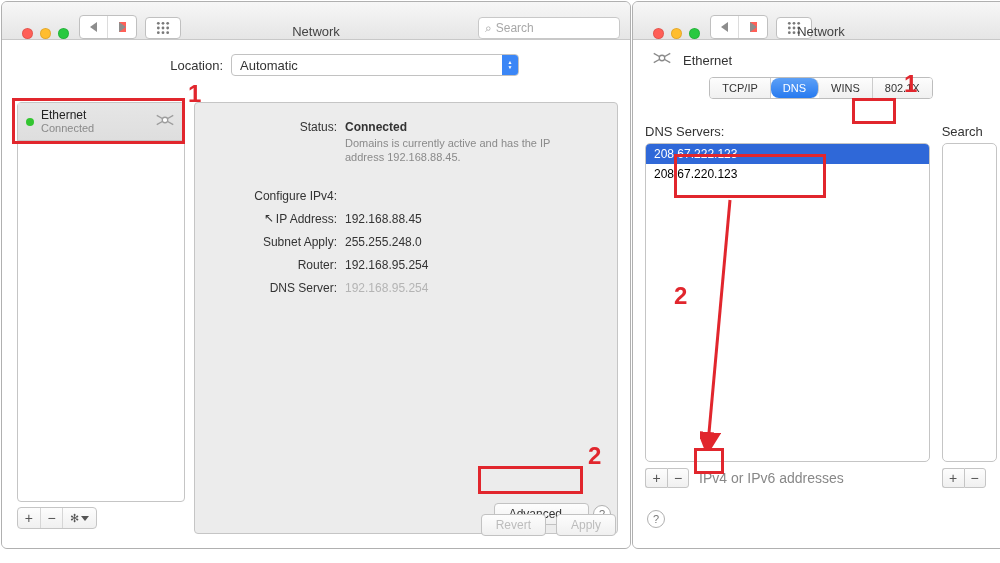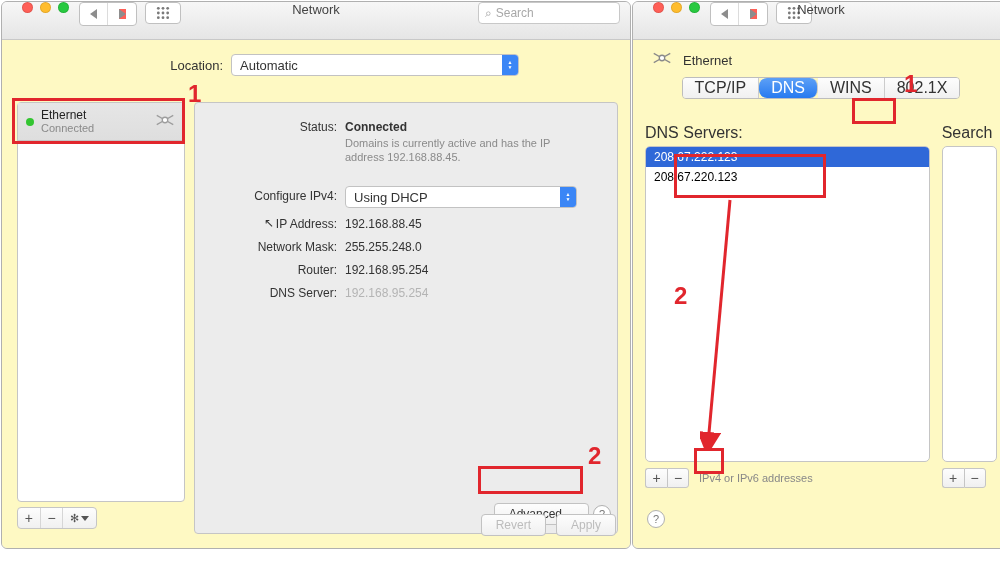--- a/index.html
+++ b/index.html
@@ -1,28 +1,28 @@
 <!DOCTYPE html>
 <html><head>
 <meta charset="utf-8">
 <style>
   * { box-sizing: border-box; margin: 0; padding: 0; font-family: -apple-system, "Helvetica Neue", Arial, sans-serif; }
   body { width: 1000px; height: 563px; background: #fff; position: relative; overflow: hidden; }
   .win { position: absolute; background: #ececec; border: 1px solid #b0b0b0; border-radius: 6px; overflow: hidden; }
-  .titlebar { height: 38px; display: flex; align-items: flex-start; padding: 0 20px; background: linear-gradient(#f7f7f7,#e5e5e5); border-bottom:1px solid #c8c8c8; position: relative;}
+  .titlebar { height: 38px; display: flex; align-items: flex-end; padding: 0 20px; background: linear-gradient(#f7f7f7,#e5e5e5); border-bottom:1px solid #c8c8c8; position: relative;}
   .traffic { display:flex; gap:7px; }
   .dot { width:11px; height:11px; border-radius:50%; border:0.5px solid rgba(0,0,0,.1);}
   .r{background:#ff5f57}.y{background:#ffbd2e}.g{background:#28c940}
   .tb-nav { display:flex; margin-left:10px; border:1px solid #c0c0c0; border-radius:4px; overflow:hidden; background:#fff;}
   .tb-nav div{width:28px;height:22px;display:flex;align-items:center;justify-content:center;color:#6f6f6f;font-size:12px;border-right:1px solid #dcdcdc;}
   .tb-nav div:last-child{border-right:none}
   .tb-apps { margin-left:8px; width:36px;height:22px;border:1px solid #c0c0c0;border-radius:4px;background:#fff;display:flex;align-items:center;justify-content:center;}
   .tb-title{position:absolute;left:50%;transform:translateX(-50%);font-size:13px;color:#444;}
   .search-box{position:absolute;right:10px;width:142px;height:22px;border:1px solid #c8c8c8;border-radius:4px;background:#fff;display:flex;align-items:center;padding:0 6px;color:#a8a8a8;font-size:12px;gap:4px;}
-  .body { position:absolute; inset:38px 0 0 0; background:#fef9c3; }
+  .body { position:absolute; inset:38px 0 0 0; background:#ffffff; }
   
   .loc-row{display:flex;align-items:center;justify-content:flex-start;padding:14px 0 18px 0;gap:8px;}
   .loc-row .lbl{width:221px;text-align:right;font-size:13px;color:#333;}
   .mac-select{display:flex;align-items:center;height:22px;border:1px solid #c2c2c2;border-radius:4px;background:#fff;padding:0 0 0 8px;font-size:13px;color:#333;position:relative;}
   .sel-arrows{width:16px;align-self:stretch;background:#3b86f6;border-radius:0 3px 3px 0;display:flex;flex-direction:column;align-items:center;justify-content:center;gap:0;color:#fff;font-size:5px;line-height:5px;}
   .panel{background:#fff;border:1px solid #c5c5c5;border-radius:4px;}
   .sidebar{position:absolute;left:15px;top:62px;width:168px;height:400px;}
   .sb-item{height:38px;display:flex;align-items:center;padding:0 8px;gap:7px;background:linear-gradient(#e6e6e6,#dedede);border-bottom:1px solid #c5c5c5;}
   .sb-dot{width:8px;height:8px;border-radius:50%;background:#33c531;}
   .sb-texts{display:flex;flex-direction:column;line-height:13px;}
@@ -41,35 +41,35 @@
   .ipv4-sel{width:232px;}
   .adv-btn{position:absolute;right:28px;bottom:8px;}
   .mac-btn{display:inline-flex;align-items:center;justify-content:center;height:22px;padding:0 14px;font-size:12px;border:1px solid #c2c2c2;border-radius:4px;background:linear-gradient(#fdfdfd,#f0f0f0);color:#333;}
   .helpq{position:absolute;right:6px;bottom:10px;width:18px;height:18px;border:1px solid #b0b0b0;border-radius:50%;display:flex;align-items:center;justify-content:center;font-size:11px;color:#787878;background:#fff;}
   .footer-btns{position:absolute;right:14px;bottom:12px;display:flex;gap:10px;margin-top:47px;}
   
   .eth-head{display:flex;align-items:center;gap:10px;padding:10px 16px 6px 18px;}
   .eth-head .ic{font-size:18px;color:#888;}
   .eth-head .t{font-size:13px;color:#333;}
   .tabs{display:flex;border:1px solid #bdbdbd;border-radius:4px;overflow:hidden;height:22px;}
-  .tabs .tab{padding:0 12px;display:flex;align-items:center;font-size:16px;color:#333;border-right:1px solid #ccc;background:linear-gradient(#fdfdfd,#f0f0f0);}
+  .tabs .tab{padding:0 12px;display:flex;align-items:center;font-size:11px;color:#333;border-right:1px solid #ccc;background:linear-gradient(#fdfdfd,#f0f0f0);}
   .tabs .tab:last-child{border-right:none;}
   .tabs .sel{background:linear-gradient(#5da0f6,#277af0);color:#fff;border-radius:8px;}
   .tabbar-wrap{display:flex;justify-content:center;padding-bottom:8px;}
   .dns-section{position:absolute;top:84px;left:12px;right:12px;bottom:60px;display:flex;gap:12px;}
   .col{display:flex;flex-direction:column;flex:1;min-width:0;}
-  .col .h{font-size:16px;color:#333;margin-bottom:4px;}
+  .col .h{font-size:13px;color:#333;margin-bottom:4px;}
   .list{flex:1;background:#fff;border:1px solid #c5c5c5;border-radius:5px;overflow:hidden;}
   .list .row{padding:3px 8px;font-size:12px;}
   .list .row.sel{background:#2f68d8;color:#fff;}
   .pm{display:flex;margin-top:6px;}
   .pm .b{width:22px;height:20px;border:1px solid #c5c5c5;display:flex;align-items:center;justify-content:center;font-size:14px;color:#555;background:linear-gradient(#fdfdfd,#f0f0f0);}
   .pm .b:first-child{border-right:none;border-radius:3px 0 0 3px;}
   .pm .b:nth-child(2){border-radius:0 3px 3px 0;}
-  .pm .hint{font-size:11px;color:#888;align-self:center;margin-left:10px;}
+  .pm .hint{font-size:14px;color:#888;align-self:center;margin-left:10px;}
   .helpq2{position:absolute;left:14px;bottom:20px;width:18px;height:18px;border:1px solid #b0b0b0;border-radius:50%;display:flex;align-items:center;justify-content:center;font-size:11px;color:#787878;background:#fff;}
   
   .ann-box{position:absolute;border:3px solid #e1262d;pointer-events:none;}
   .ann-num{position:absolute;color:#e1262d;font-weight:700;font-size:24px;pointer-events:none;}
   .arrow-svg{position:absolute;pointer-events:none;}
   svg.grid-ic{width:14px;height:14px}
   .chev{display:inline-block;width:0;height:0;}
   .chev.l{border-top:5px solid transparent;border-bottom:5px solid transparent;border-right:7px solid #8d8d8d;}
   .chev.r{border-top:5px solid transparent;border-bottom:5px solid transparent;border-left:7px solid #8d8d8d;}
   .chev.d{border-left:4px solid transparent;border-right:4px solid transparent;border-top:5px solid #555;}
@@ -151,34 +151,27 @@
     <div class="detail">
       <div class="drow status" style="margin-top:6px;">
         <span class="dlbl">Status:</span>
         <span class="dval">
           <b>Connected</b>
           <div class="dsub">Domains is currently active and has the IP address 192.168.88.45.</div>
         </span>
       </div>
       <div class="drow" style="margin-top:22px;">
         <span class="dlbl">Configure IPv4:</span>
-        <div class="mac-select ipv4-sel">
-          <span style="flex:1;">Using DHCP</span>
-          <span class="sel-arrows">
-              <span>▲</span>
-              <span>▼</span>
-            </span>
-        </div>
       </div>
       <div class="drow">
         <span class="dlbl" style="position:relative;"><span style="position:absolute;left:45px;top:2px;font-size:12px;">↖</span><span>IP Address:</span></span>
         <span class="dval">192.168.88.45</span>
       </div>
       <div class="drow">
-        <span class="dlbl">Network Mask:</span>
+        <span class="dlbl">Subnet Apply:</span>
         <span class="dval">255.255.248.0</span>
       </div>
       <div class="drow">
         <span class="dlbl">Router:</span>
         <span class="dval">192.168.95.254</span>
       </div>
       <div class="drow">
         <span class="dlbl">DNS Server:</span>
         <span class="dval" style="color:#b4b4b4;">192.168.95.254</span>
       </div>

